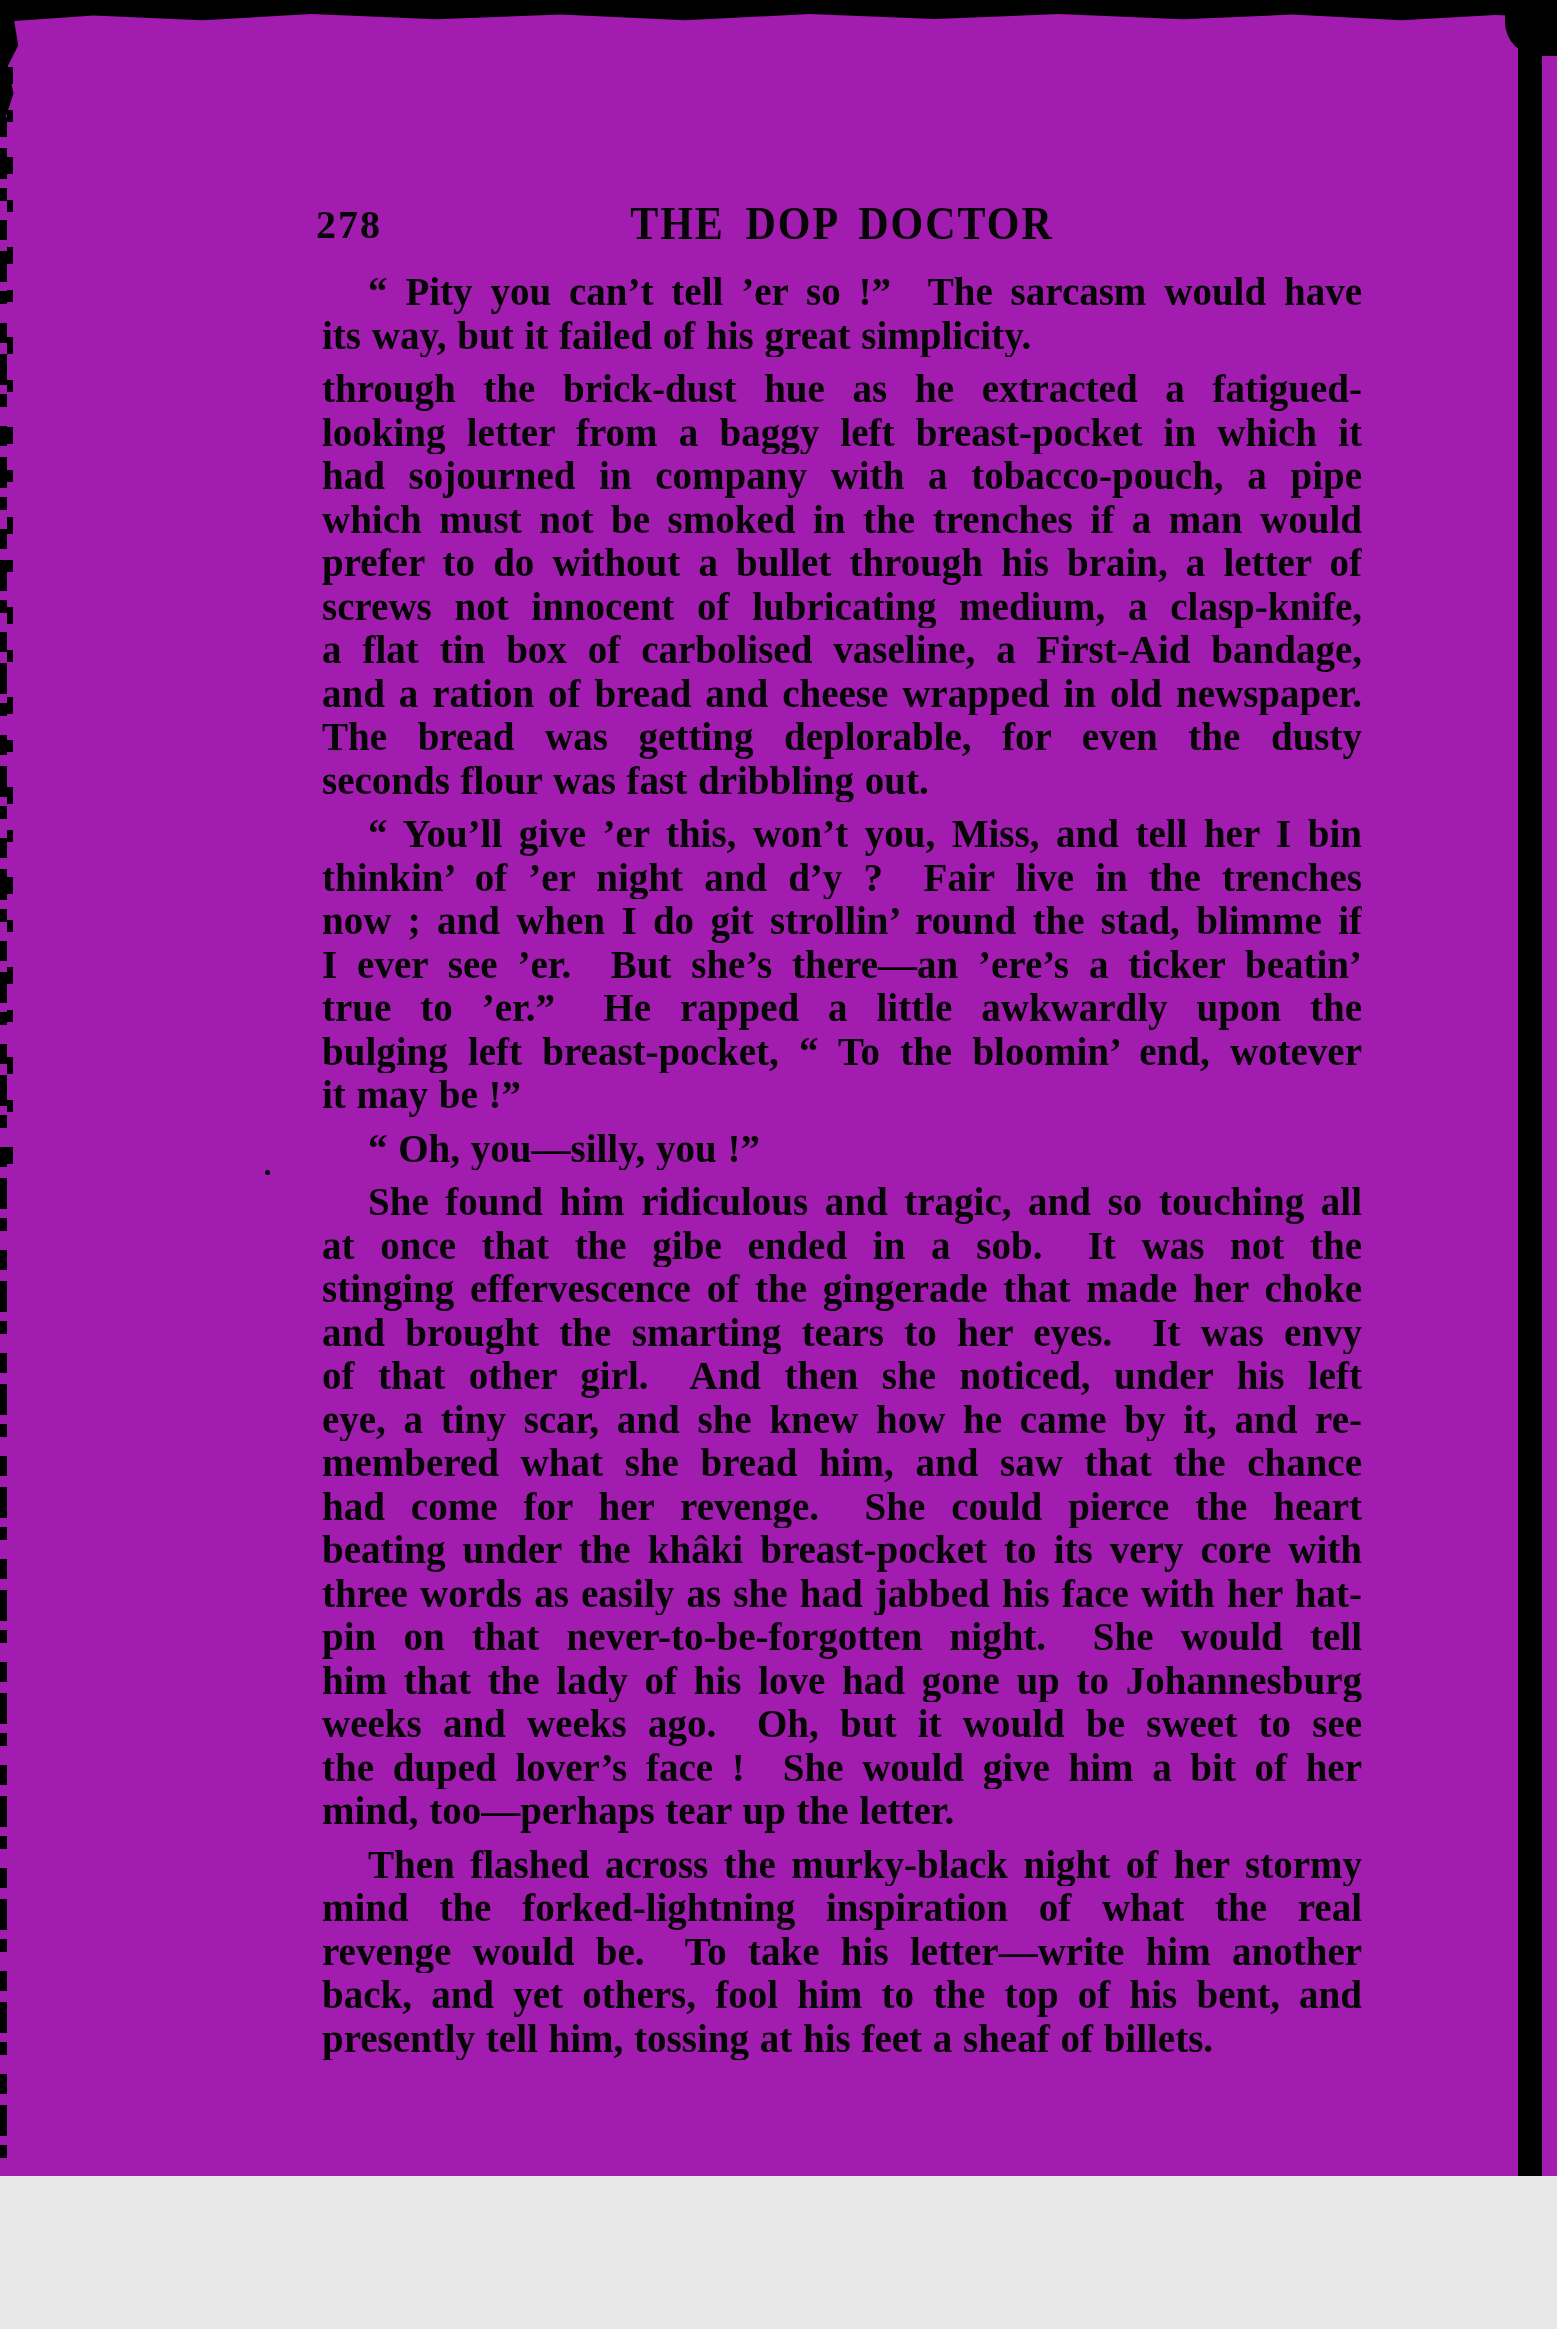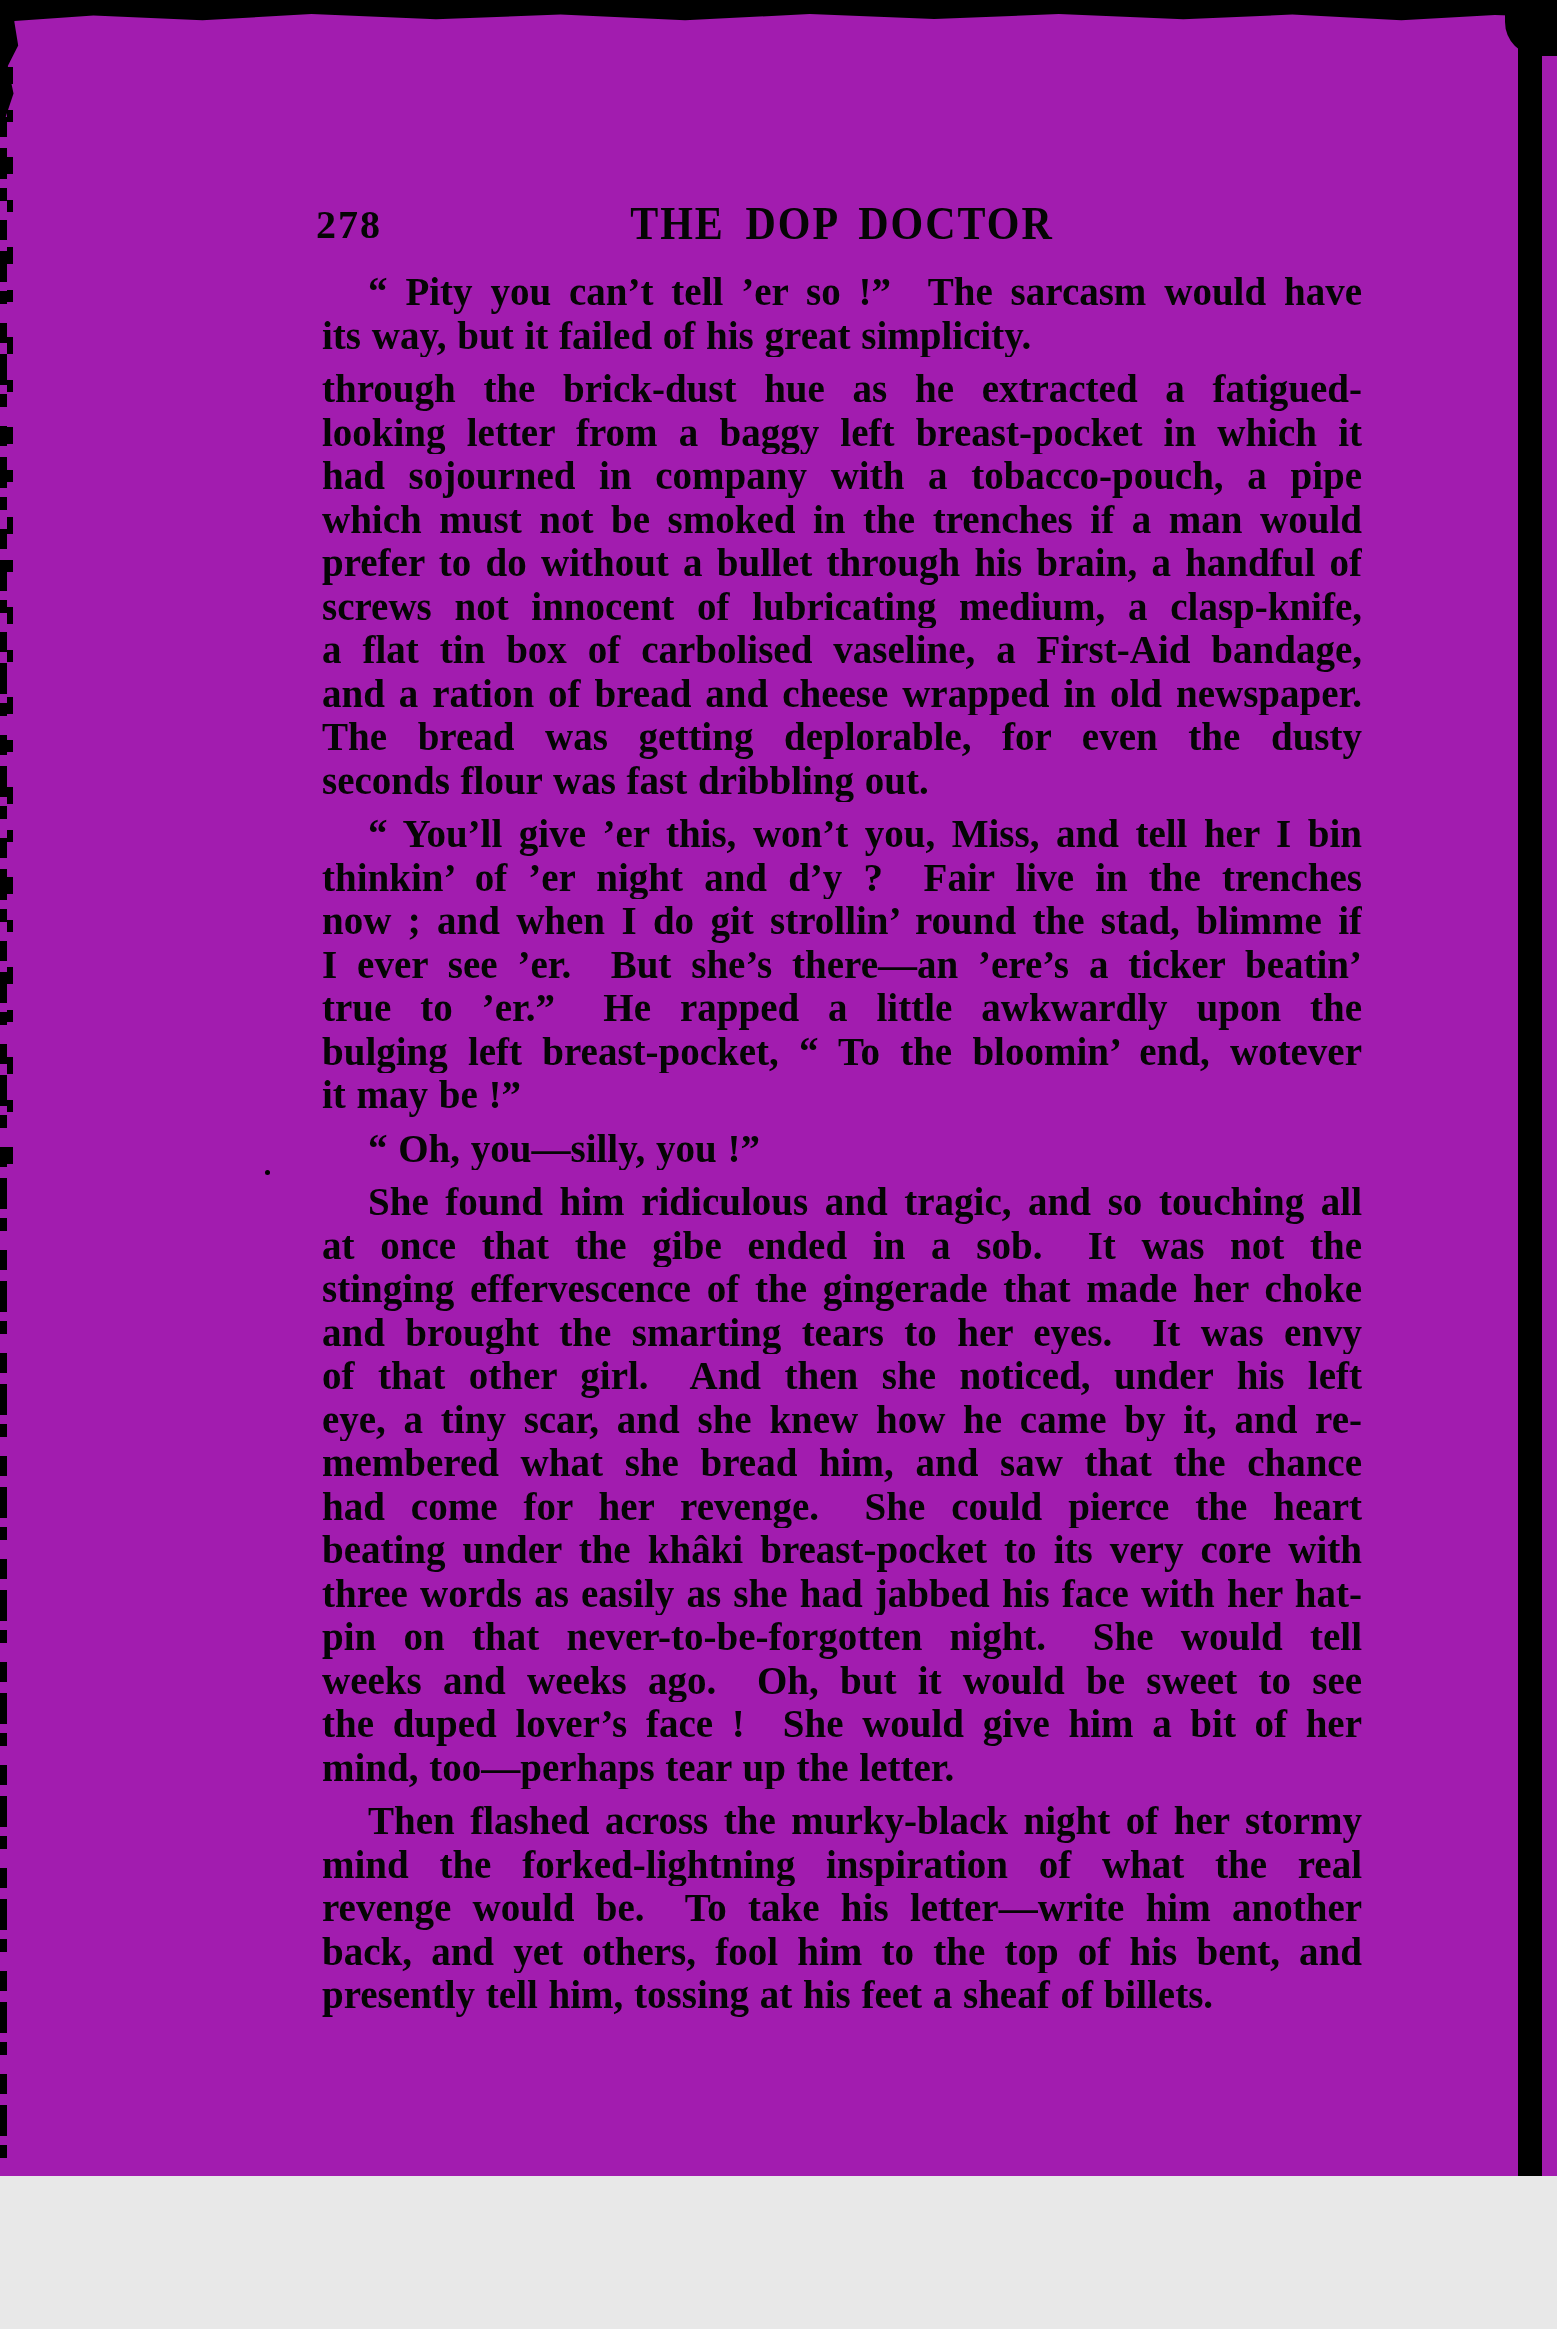--- a/index.html
+++ b/index.html
@@ -106,21 +106,21 @@
     <div class="pg-body" id="page-body">
         <div class="para">
           <div class="line pfirst">“ Pity you can’t tell ’er so !”  The sarcasm would have</div>
           <div class="line plast">its way, but it failed of his great simplicity.</div>
         </div>
         <div class="para">
           <div class="line">through the brick-dust hue as he extracted a fatigued-</div>
           <div class="line">looking letter from a baggy left breast-pocket in which it</div>
           <div class="line">had sojourned in company with a tobacco-pouch, a pipe</div>
           <div class="line">which must not be smoked in the trenches if a man would</div>
-          <div class="line">prefer to do without a bullet through his brain, a handful of</div>
+          <div class="line">prefer to do without a bullet through his brain, a letter of</div>
           <div class="line">screws not innocent of lubricating medium, a clasp-knife,</div>
           <div class="line">a flat tin box of carbolised vaseline, a First-Aid bandage,</div>
           <div class="line">and a ration of bread and cheese wrapped in old newspaper.</div>
           <div class="line">The bread was getting deplorable, for even the dusty</div>
           <div class="line plast">seconds flour was fast dribbling out.</div>
         </div>
         <div class="para">
           <div class="line pfirst">“ You’ll give ’er this, won’t you, Miss, and tell her I bin</div>
           <div class="line">thinkin’ of ’er night and d’y ?  Fair live in the trenches</div>
           <div class="line">now ; and when I do git strollin’ round the stad, blimme if</div>
@@ -137,20 +137,21 @@
           <div class="line">at once that the gibe ended in a sob.  It was not the</div>
           <div class="line">stinging effervescence of the gingerade that made her choke</div>
           <div class="line">and brought the smarting tears to her eyes.  It was envy</div>
           <div class="line">of that other girl.  And then she noticed, under his left</div>
           <div class="line">eye, a tiny scar, and she knew how he came by it, and re-</div>
           <div class="line">membered what she bread him, and saw that the chance</div>
           <div class="line">had come for her revenge.  She could pierce the heart</div>
           <div class="line">beating under the khâki breast-pocket to its very core with</div>
           <div class="line">three words as easily as she had jabbed his face with her hat-</div>
           <div class="line">pin on that never-to-be-forgotten night.  She would tell</div>
+          <div class="line">him that the lady of his love had gone up to Johannesburg</div>
           <div class="line">weeks and weeks ago.  Oh, but it would be sweet to see</div>
           <div class="line">the duped lover’s face !  She would give him a bit of her</div>
           <div class="line plast">mind, too—perhaps tear up the letter.</div>
         </div>
         <div class="para">
           <div class="line pfirst">Then flashed across the murky-black night of her stormy</div>
           <div class="line">mind the forked-lightning inspiration of what the real</div>
           <div class="line">revenge would be.  To take his letter—write him another</div>
           <div class="line">back, and yet others, fool him to the top of his bent, and</div>
           <div class="line plast">presently tell him, tossing at his feet a sheaf of billets.</div>

